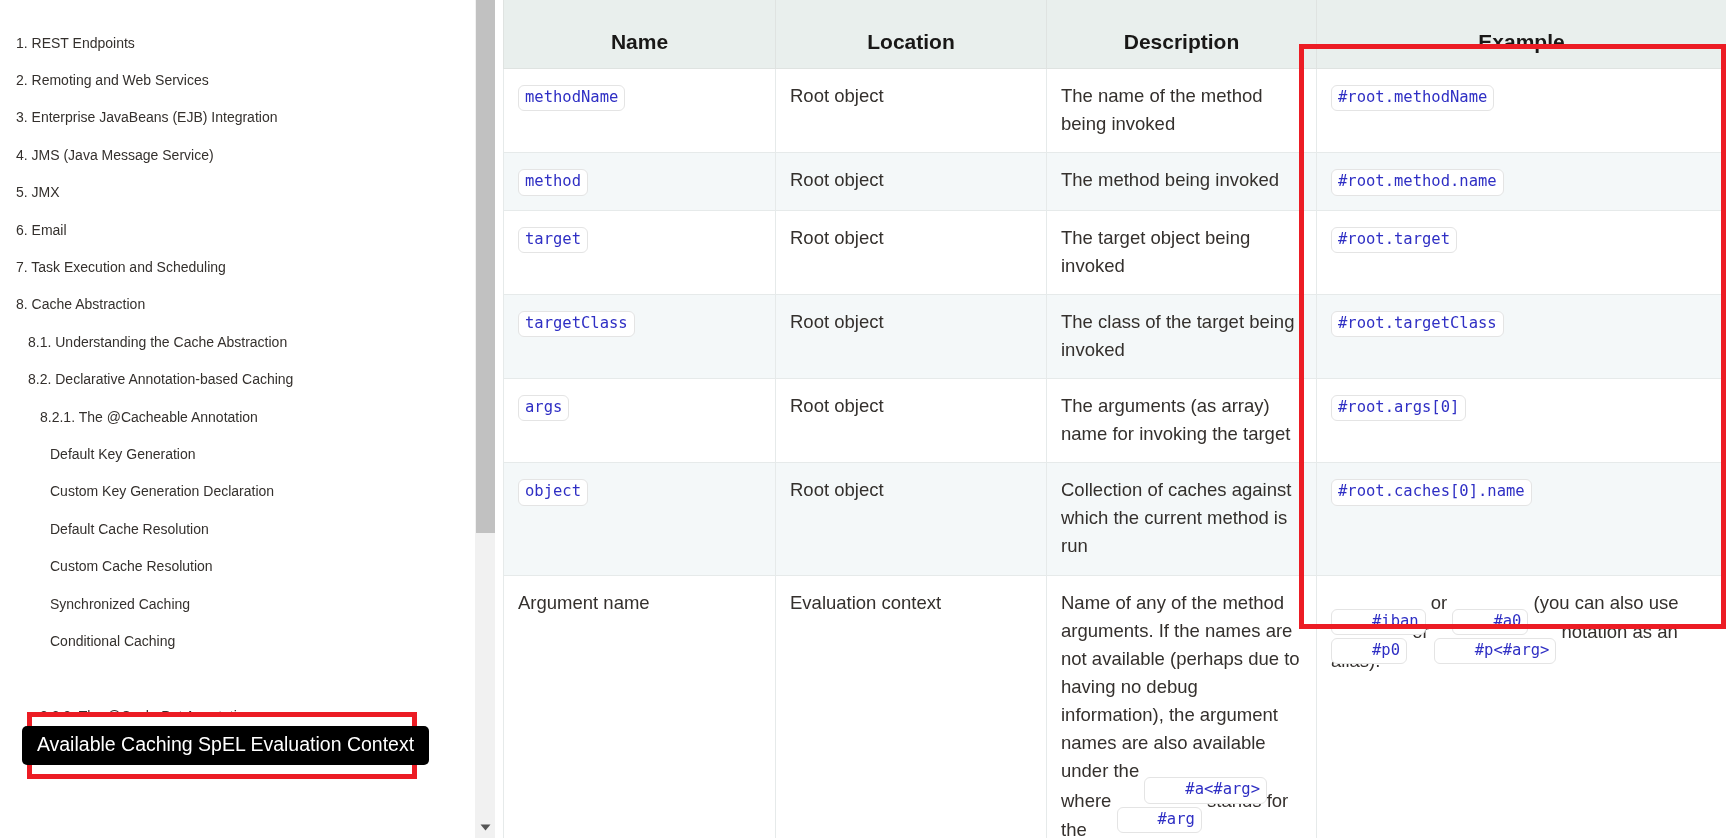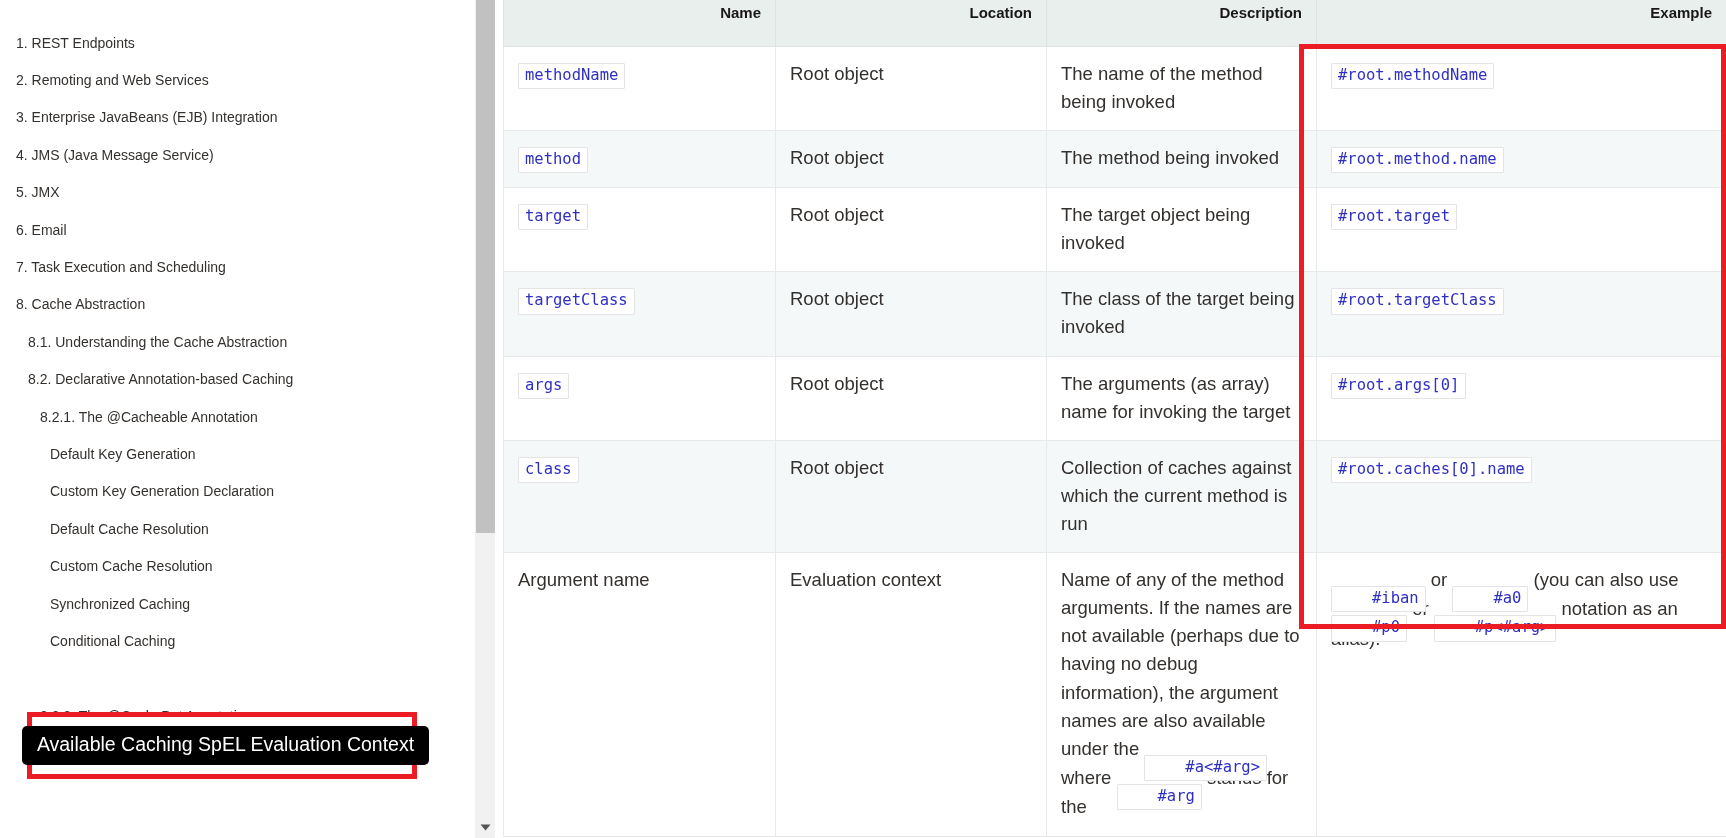--- a/index.html
+++ b/index.html
@@ -110,25 +110,25 @@
     width: 1223px;
     table-layout: fixed;
   }
   table.spel col.c-name { width: 272px; }
   table.spel col.c-loc  { width: 271px; }
   table.spel col.c-desc { width: 270px; }
   table.spel col.c-ex   { width: 410px; }
 
   table.spel th {
     background: #e9efed;
-    text-align: right;
-    font-size: 15px;
+    text-align: center;
+    font-size: 21px;
     font-weight: 700;
     color: #191817;
-    padding: 4px 14px 14px 14px;
+    padding: 30px 14px 14px 14px;
     border: 1px solid #dfe3e1;
     border-top: none;
     vertical-align: top;
     height: 46px;
   }
   table.spel td {
     font-size: 18.5px;
     color: #34302d;
     padding: 13px 14px 14px 14px;
     border: 1px solid #e6eaea;
@@ -137,21 +137,21 @@
   }
   table.spel tr.odd td { background: #ffffff; }
   table.spel tr.even td { background: #f4f8f9; }
 
   .code {
     font-family: "DejaVu Sans Mono", "Liberation Mono", monospace;
     font-size: 15.5px;
     color: #2f2fc4;
     background: #ffffff;
     border: 1px solid #e4e4e4;
-    border-radius: 1px;
+    border-radius: 6px;
     padding: 2px 6px 3px 6px;
     white-space: nowrap;
     display: inline-block;
     line-height: 1.25;
   }
   .cellflow { line-height: 2.0; margin-top: 32px; }
   .cellflow .code { position: relative; top: 17px; padding-left: 40px; }
 
   
   .example-highlight {
@@ -249,21 +249,21 @@
             <td>The class of the target being invoked</td>
             <td><span class="code">#root.targetClass</span></td>
           </tr>
           <tr class="odd">
             <td><span class="code">args</span></td>
             <td>Root object</td>
             <td>The arguments (as array) name for invoking the target</td>
             <td><span class="code">#root.args[0]</span></td>
           </tr>
           <tr class="even">
-            <td><span class="code">class</span></td>
+            <td><span class="code">object</span></td>
             <td>Root object</td>
             <td>Collection of caches against which the current method is run</td>
             <td><span class="code">#root.caches[0].name</span></td>
           </tr>
           <tr class="odd">
             <td>Argument name</td>
             <td>Evaluation context</td>
             <td class="cellflow">Name of any of the method arguments. If the names are not available (perhaps due to having no debug information), the argument names are also available under the <span class="code">#a&lt;#arg&gt;</span> where <span class="code">#arg</span> stands for the </td>
             <td class="cellflow"><span class="code">#iban</span> or <span class="code">#a0</span> (you can also use <span class="code">#p0</span> or <span class="code">#p&lt;#arg&gt;</span> notation as an alias).</td>
           </tr>

